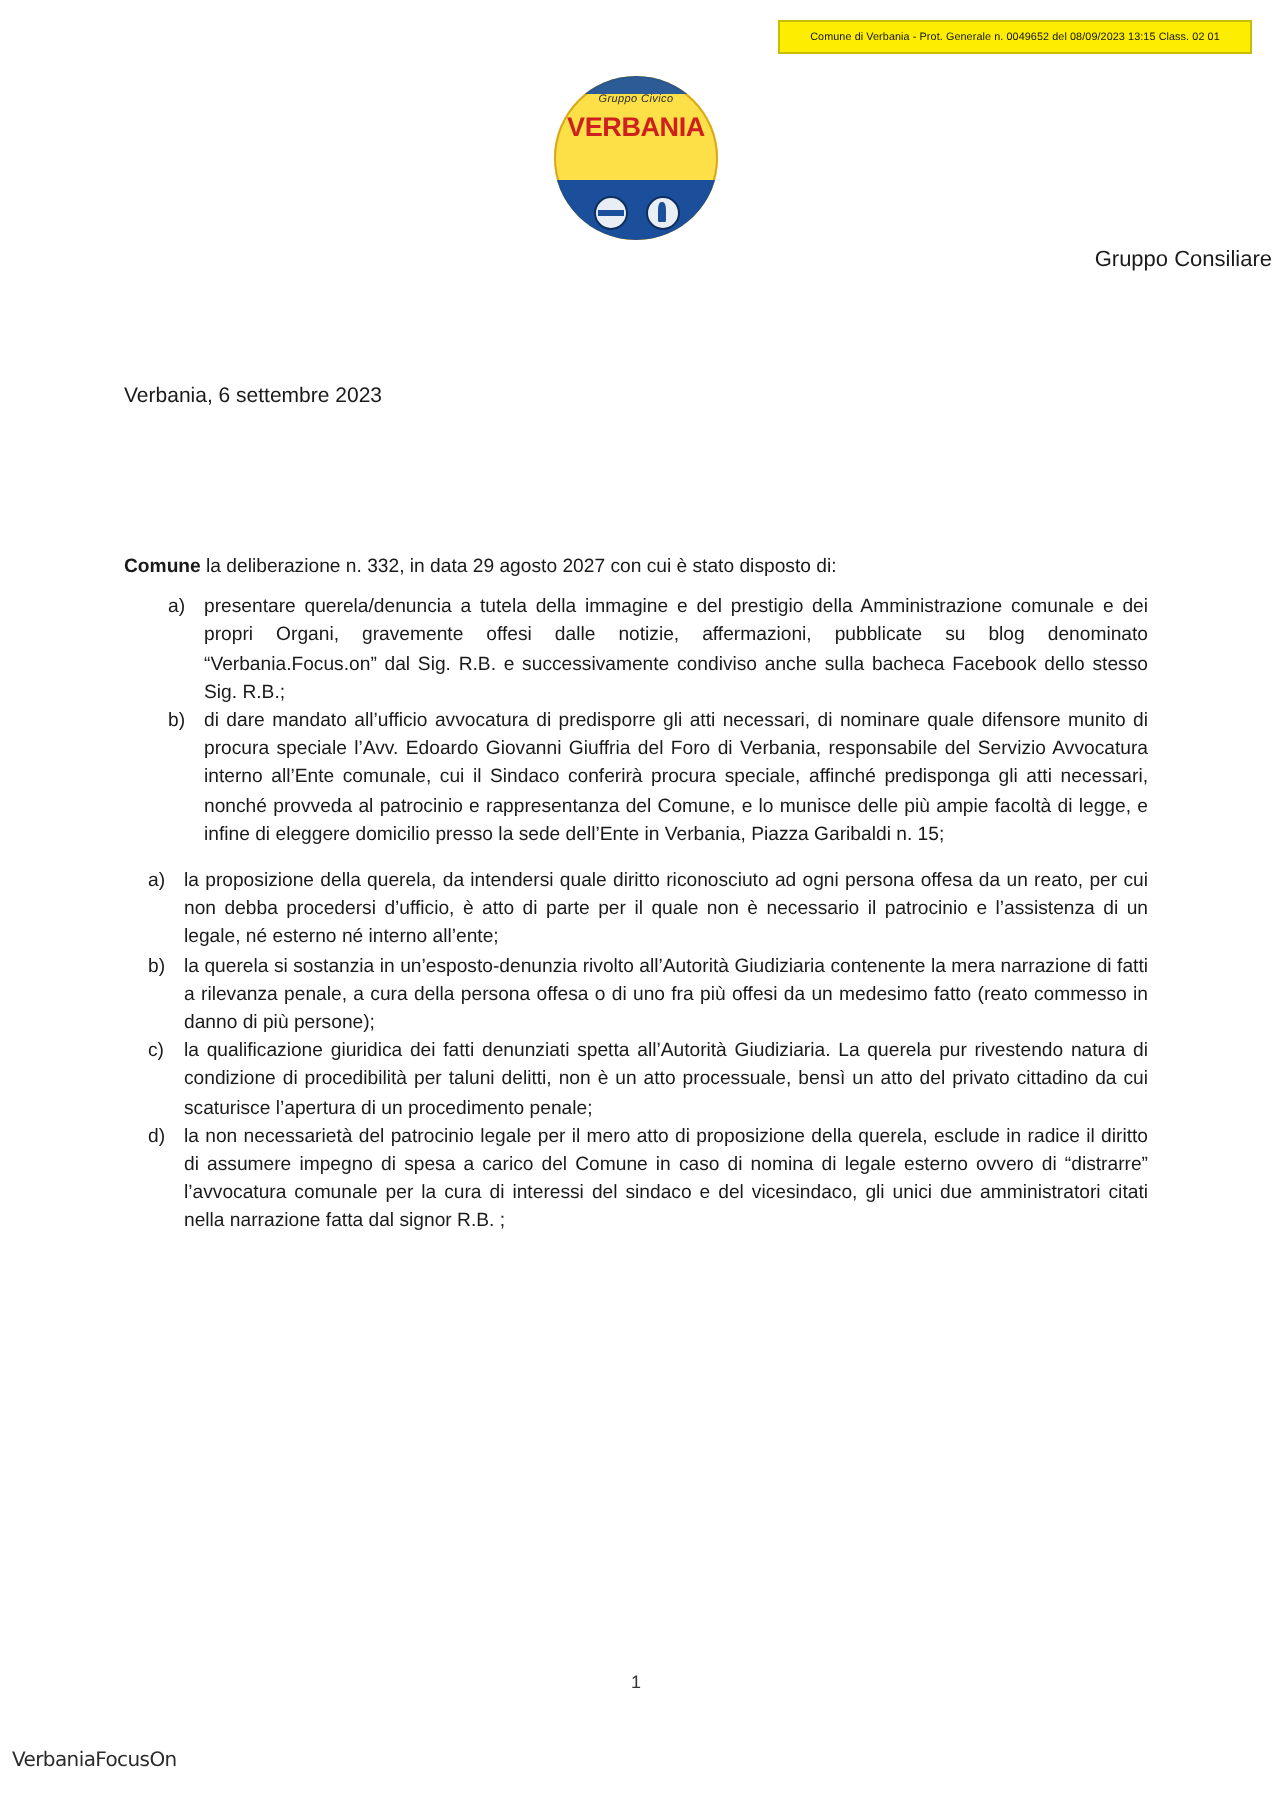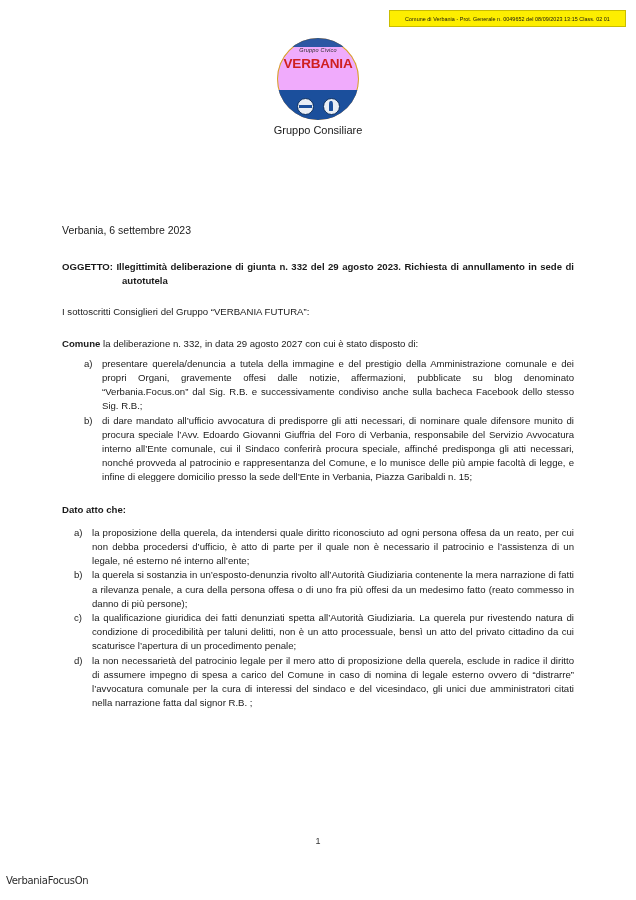--- a/index.html
+++ b/index.html
@@ -54,21 +54,21 @@
     left: 0;
     width: 636px;
     text-align: center;
   }
   .logo {
     display: inline-block;
     position: relative;
     width: 82px;
     height: 82px;
     border-radius: 50%;
-    background: #f0abfc;
+    background: #fde047;
     overflow: hidden;
     box-shadow: 0 0 0 1px #d8a81c inset;
   }
   .logo-bottom {
     position: absolute;
     left: 0;
     bottom: 0;
     width: 100%;
     height: 30px;
     background: #1b4f9c;
@@ -142,40 +142,39 @@
     margin-left: -2px;
     background: #1b4f9c;
     border-radius: 40% 40% 10% 10%;
   }
 
   .gruppo-consiliare {
     position: absolute;
     top: 124px;
     left: 0;
     width: 636px;
-    text-align: center;
+    text-align: right;
     font-size: 11px;
     color: #1a1a1a;
   }
 
   
   .addressee {
     position: absolute;
     top: 176px;
     left: 398px;
     font-size: 10px;
     line-height: 15px;
     letter-spacing: 0.1px;
   }
   .date-line {
     position: absolute;
     top: 192px;
     left: 62px;
     font-size: 10.5px;
-    margin-top: 32px;
   }
 
   
   .content {
     position: absolute;
     top: 260px;
     left: 62px;
     width: 512px;
     font-size: 9.6px;
     line-height: 14.2px;
@@ -278,43 +277,37 @@
     </div>
   </div>
 
   <div class="gruppo-consiliare">Gruppo Consiliare</div>
 
 
   <div class="date-line">Verbania, 6 settembre 2023</div>
 
   <div class="content">
 
-    <div class="oggetto">
-      <span>OGGETTO:</span>
-      <span>Illegittimità deliberazione di giunta n. 332 del 29 agosto 2023. Richiesta di annullamento in sede di autotutela</span>
-    </div>
-
-    <div class="para">I sottoscritti Consiglieri del Gruppo “VERBANIA FUTURA”:</div>
+
 
     <div class="para">
       <b>Comune</b><span> la deliberazione n. 332, in data 29 agosto 2027 con cui è stato disposto di:</span>
     </div>
 
     <ol class="alpha">
       <li>
         <span class="marker">a)</span>
         <span>presentare querela/denuncia a tutela della immagine e del prestigio della Amministrazione comunale e dei propri Organi, gravemente offesi dalle notizie, affermazioni, pubblicate su blog denominato “Verbania.Focus.on” dal Sig. R.B. e successivamente condiviso anche sulla bacheca Facebook dello stesso Sig. R.B.;</span>
       </li>
       <li>
         <span class="marker">b)</span>
         <span>di dare mandato all’ufficio avvocatura di predisporre gli atti necessari, di nominare quale difensore munito di procura speciale l’Avv. Edoardo Giovanni Giuffria del Foro di Verbania, responsabile del Servizio Avvocatura interno all’Ente comunale, cui il Sindaco conferirà procura speciale, affinché predisponga gli atti necessari, nonché provveda al patrocinio e rappresentanza del Comune, e lo munisce delle più ampie facoltà di legge, e infine di eleggere domicilio presso la sede dell’Ente in Verbania, Piazza Garibaldi n. 15;</span>
       </li>
     </ol>
 
-    <div class="section-head">Dato atto che:</div>
 
     <ol class="alpha second">
       <li>
         <span class="marker">a)</span>
         <span>la proposizione della querela, da intendersi quale diritto riconosciuto ad ogni persona offesa da un reato, per cui non debba procedersi d’ufficio, è atto di parte per il quale non è necessario il patrocinio e l’assistenza di un legale, né esterno né interno all’ente;</span>
       </li>
       <li>
         <span class="marker">b)</span>
         <span>la querela si sostanzia in un’esposto-denunzia rivolto all’Autorità Giudiziaria contenente la mera narrazione di fatti a rilevanza penale, a cura della persona offesa o di uno fra più offesi da un medesimo fatto (reato commesso in danno di più persone);</span>
       </li>

